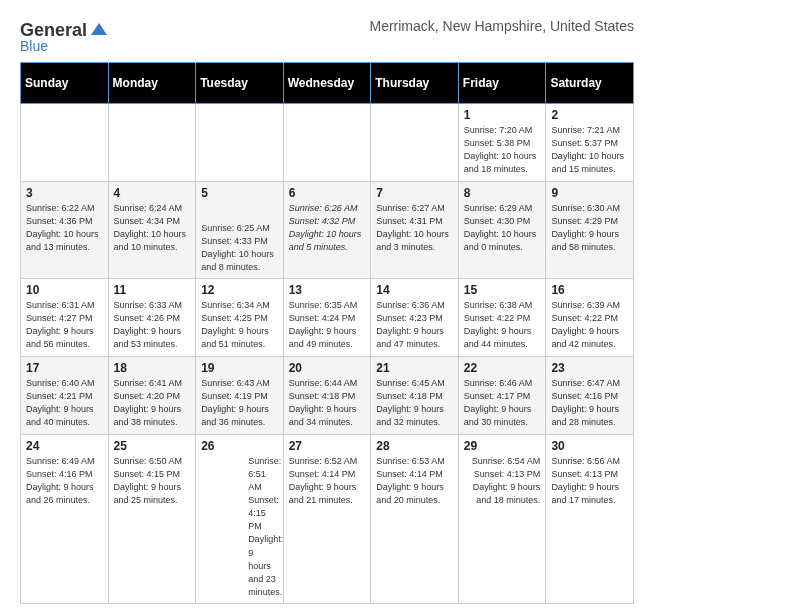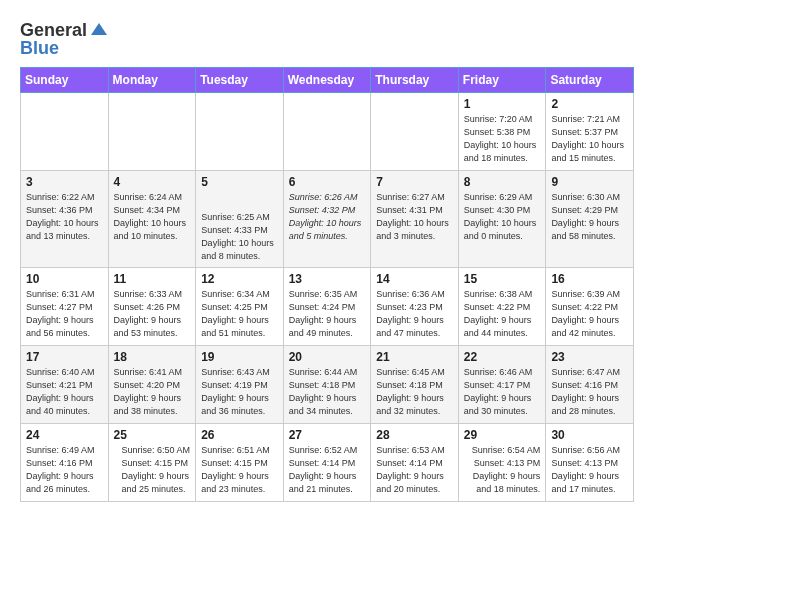--- a/index.html
+++ b/index.html
@@ -38,25 +38,25 @@
       font-size: 14px;
       color: #555;
       margin-top: 2px;
     }
     table {
       width: 100%;
       border-collapse: collapse;
       table-layout: fixed;
     }
     thead tr th {
-      background: #8b5cf6;
+      background: #000000;
       color: #fff;
       font-size: 12px;
       font-weight: bold;
-      padding: 5px 4px;
+      padding: 13px 4px;
       text-align: left;
       border: 1px solid #5a9ad4;
     }
     tbody tr td {
       border: 1px solid #ccc;
       vertical-align: top;
       padding: 4px 5px;
       font-size: 9.5px;
       color: #333;
       height: 78px;
@@ -85,23 +85,24 @@
 
 <div class="page">
   <div class="header">
     <div class="logo">
       <div style="display:flex;align-items:center;gap:2px;">
         <span style="font-size:18px;font-weight:bold;color:#333;">General</span>
         <svg width="20" height="20" viewBox="0 0 20 20">
           <polygon points="10,2 18,14 2,14" fill="#3a7abf"></polygon>
         </svg>
       </div>
-      <span style="font-size:18px;font-weight:bold;color:#3a7abf;margin-top:-3px;">Blue</span>
+      <span style="font-size:14px;font-weight:normal;color:#3a7abf;margin-top:-3px;">Blue</span>
     </div>
     <div class="title-block">
+      <div class="subtitle">Merrimack, New Hampshire, United States</div>
     </div>
   </div>
 
   <table>
     <thead>
       <tr>
       <th>Sunday</th>
           <th>Monday</th>
           <th>Tuesday</th>
           <th>Wednesday</th>
@@ -288,28 +289,28 @@
         <tr>
           <td>
             <div class="day-num">24</div>
             <div class="day-info" style="white-space: pre-line;">Sunrise: 6:49 AM
 Sunset: 4:16 PM
 Daylight: 9 hours
 and 26 minutes.</div>
           </td>
           <td>
             <div class="day-num">25</div>
-            <div class="day-info" style="white-space: pre-line; margin-left: 8px;">Sunrise: 6:50 AM
+            <div class="day-info" style="white-space: pre-line;">Sunrise: 6:50 AM
 Sunset: 4:15 PM
 Daylight: 9 hours
 and 25 minutes.</div>
           </td>
           <td>
             <div class="day-num">26</div>
-            <div class="day-info" style="white-space: pre-line;">Sunrise: 6:51 AM
+            <div class="day-info" style="white-space: pre-line; margin-left: 47px;">Sunrise: 6:51 AM
 Sunset: 4:15 PM
 Daylight: 9 hours
 and 23 minutes.</div>
           </td>
           <td>
             <div class="day-num">27</div>
             <div class="day-info" style="white-space: pre-line;">Sunrise: 6:52 AM
 Sunset: 4:14 PM
 Daylight: 9 hours
 and 21 minutes.</div>

